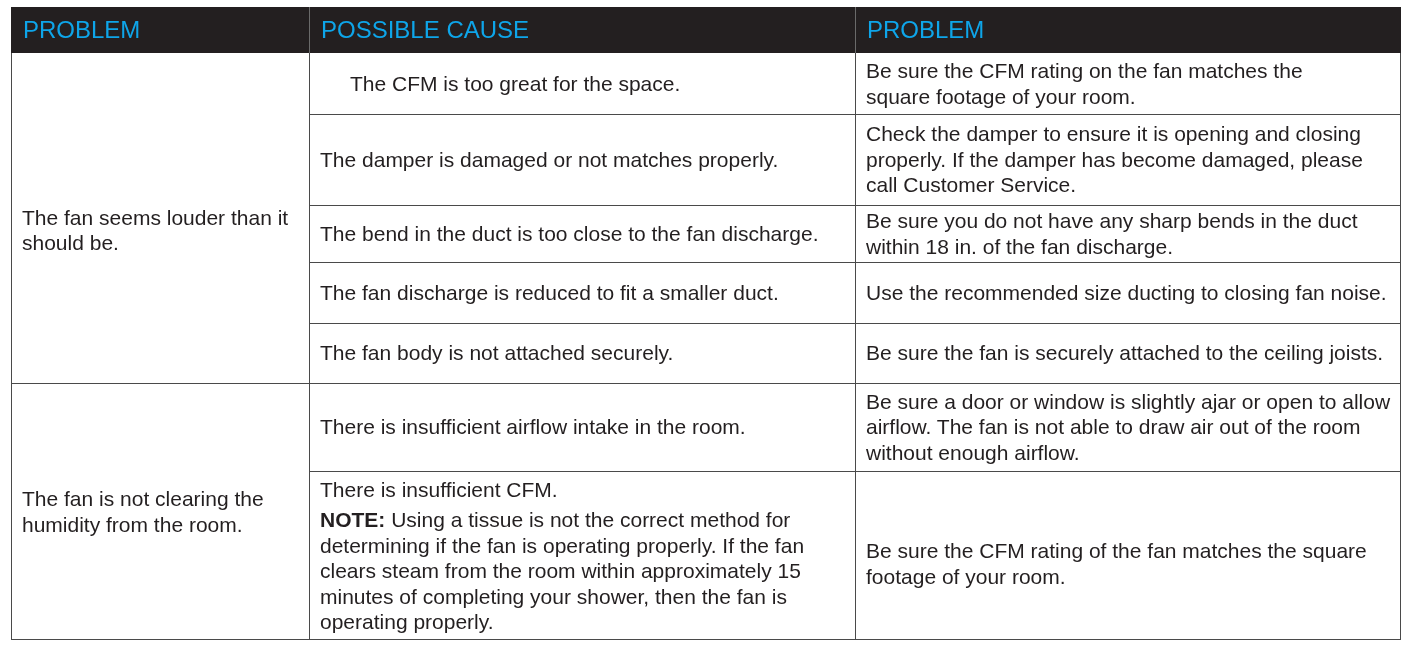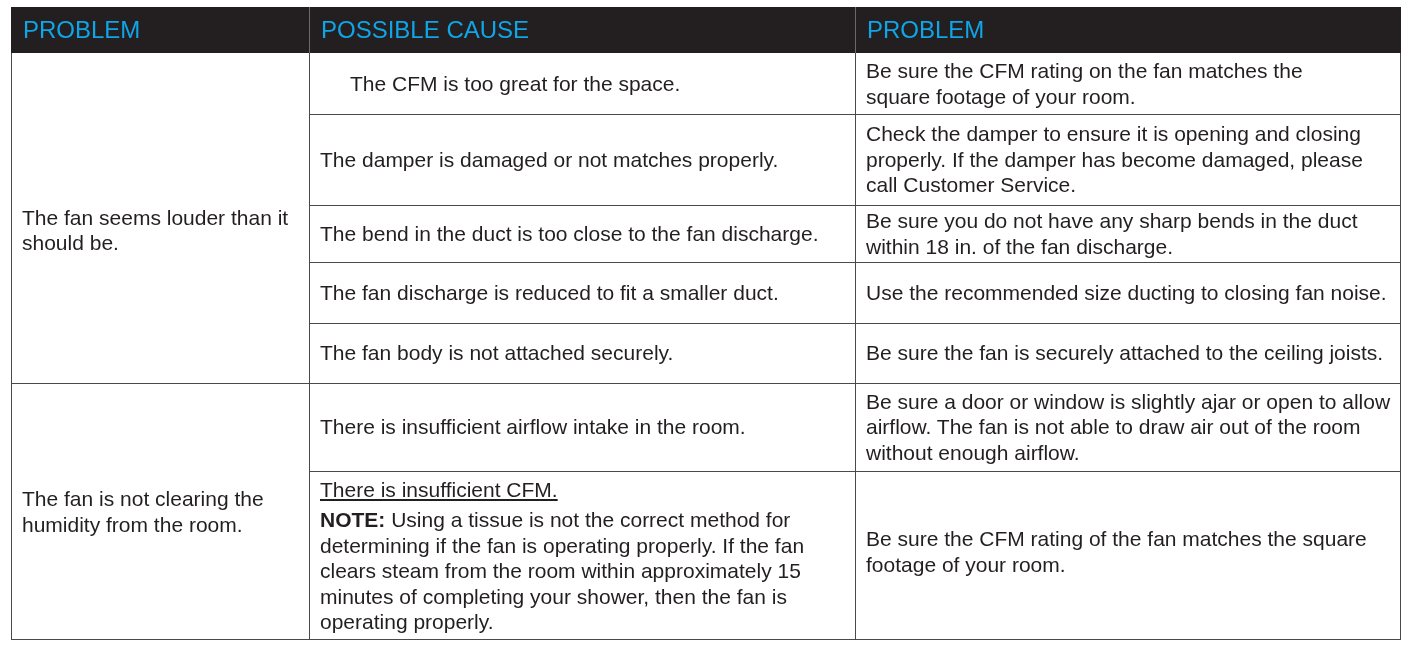--- a/index.html
+++ b/index.html
@@ -10,21 +10,21 @@
   .hcell { position:absolute; top:0; height:46px; color:#0ea5e9; font-size:24px;
            line-height:46px; padding-left:12px; box-sizing:border-box; }
   .hsep { position:absolute; top:0; width:1px; height:46px; background:#6a6a6a; }
   .cell { position:absolute; box-sizing:border-box; font-size:21px; line-height:25.5px;
           display:flex; align-items:center; padding:0 10px 0 11px; }
   .vline { position:absolute; width:1px; background:#4a4a4a; }
   .hline { position:absolute; height:1px; background:#4a4a4a; }
   .outer { position:absolute; box-sizing:border-box; border:1px solid #4a4a4a; border-top:none; }
   .note-block { display:flex; flex-direction:column; justify-content:center; }
   .note-block p { margin:0; }
-  .note-block .first { margin-bottom:5px;text-decoration:underline; }
+  .note-block .first { margin-bottom:5px; }
   .note-block b { font-weight:bold; }
 </style>
 </head>
 <body>
 
 <div class="tbl">
   <div class="hdr">
     <div class="hcell" style="left:0;width:298px;">PROBLEM</div>
     <div class="hsep" style="left:298px;"></div>
     <div class="hcell" style="left:298px;width:546px;">POSSIBLE CAUSE</div>
@@ -93,16 +93,16 @@
     <span>There is insufficient airflow intake in the room.</span>
     </div>
   <div class="cell" style="left:844px;top:376px;width:546px;height:88px;">
     <span>Be sure a door or window is slightly ajar or open to allow airflow. The fan is not able to draw air out of the room without enough airflow.</span>
     </div>
 
   <div class="cell note-block" style="left:298px;top:464px;width:546px;height:169px;align-items:flex-start;">
     <p class="first">There is insufficient CFM.</p>
     <p><b>NOTE:</b><span> Using a tissue is not the correct method for determining if the fan is operating properly. If the fan clears steam from the room within approximately 15 minutes of completing your shower, then the fan is operating properly.</span></p>
   </div>
-  <div class="cell" style="left:844px;top:460px;width:546px;height:169px;">
+  <div class="cell" style="left:844px;top:472px;width:546px;height:169px;">
     <span>Be sure the CFM rating of the fan matches the square footage of your room.</span>
     </div>
 </div>
 
 </body></html>

